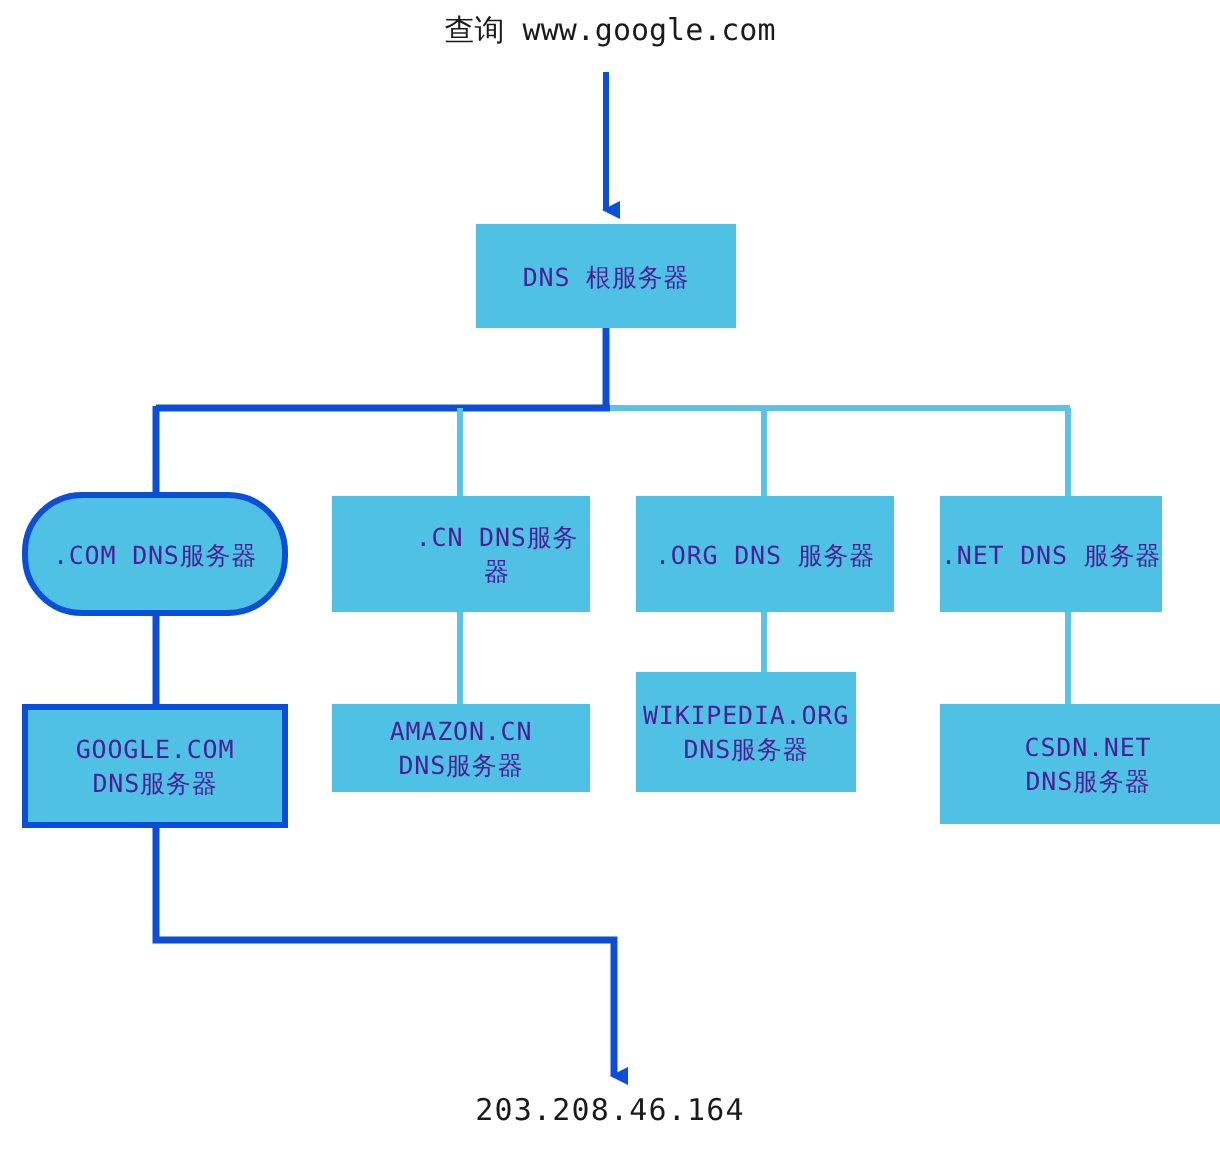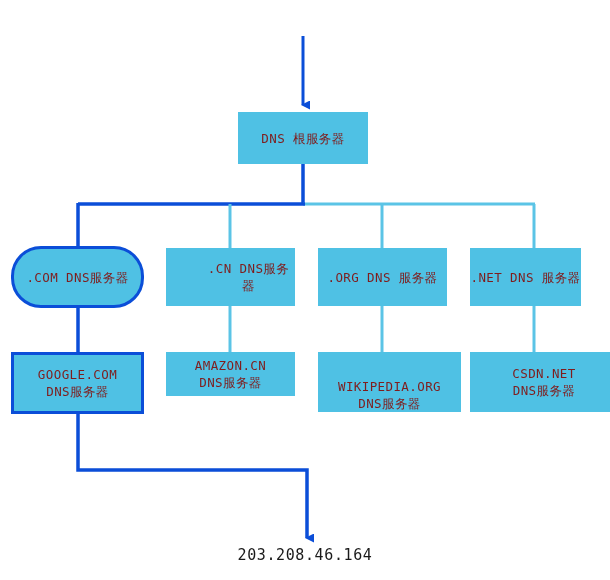--- a/index.html
+++ b/index.html
@@ -25,21 +25,21 @@
     width: 610px;
     height: 580px;
   }
   .node {
     position: absolute;
     box-sizing: border-box;
     display: flex;
     flex-direction: column;
     align-items: center;
     justify-content: center;
-    color: #7f1d1d;
+    color: #4c1d95;
     text-align: center;
     font-family: "DejaVu Sans Mono", "Liberation Mono", monospace;
     font-size: 12.5px;
     line-height: 17px;
     letter-spacing: 0.4px;
     z-index: 3;
   }
   .node .line2 {
     display: block;
   }
@@ -71,20 +71,21 @@
     text-align: center;
     font-size: 15px;
     letter-spacing: 0.6px;
   }
 </style>
 </head>
 <body>
 
 <div id="canvas">
 
+  <div class="caption" id="query-label">查询 www.google.com</div>
 
   <svg class="wires" viewBox="0 0 610 580" xmlns="http://www.w3.org/2000/svg">
     <defs>
       <marker id="arrowdark" markerWidth="10" markerHeight="10" refX="4.5" refY="7" orient="auto" markerUnits="userSpaceOnUse">
         <path d="M0,0 L9,0 L4.5,9 Z" fill="#0b4ed8"></path>
       </marker>
     </defs>
 
     <line x1="303" y1="36" x2="303" y2="105" stroke="#0b4ed8" stroke-width="3" marker-end="url(#arrowdark)"></line>
 
@@ -130,21 +131,21 @@
   <div class="node active" style="left:11px; top:352px; width:133px; height:62px;">
     <span class="line1">GOOGLE.COM</span>
     <span class="line2">DNS服务器</span>
   </div>
 
   <div class="node plain" style="left:166px; top:352px; width:129px; height:44px;">
     <span class="line1">AMAZON.CN</span>
     <span class="line2">DNS服务器</span>
   </div>
 
-  <div class="node plain" style="left:318px; top:352px; width:143px; height:60px;justify-content:flex-end;">
+  <div class="node plain" style="left:318px; top:336px; width:110px; height:60px;">
     <span class="line1">WIKIPEDIA.ORG</span>
     <span class="line2">DNS服务器</span>
   </div>
 
   <div class="node plain" style="left:470px; top:352px; width:148px; height:60px;">
     <span class="line1">CSDN.NET</span>
     <span class="line2">DNS服务器</span>
   </div>
 
   <div class="caption" id="result-label">203.208.46.164</div>

